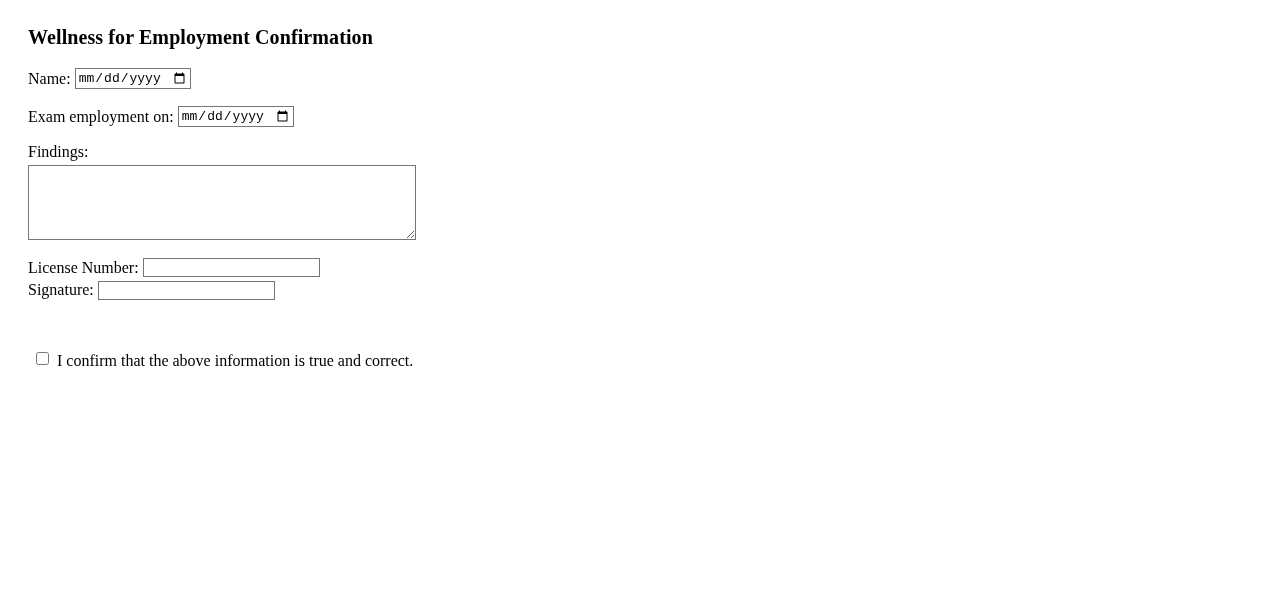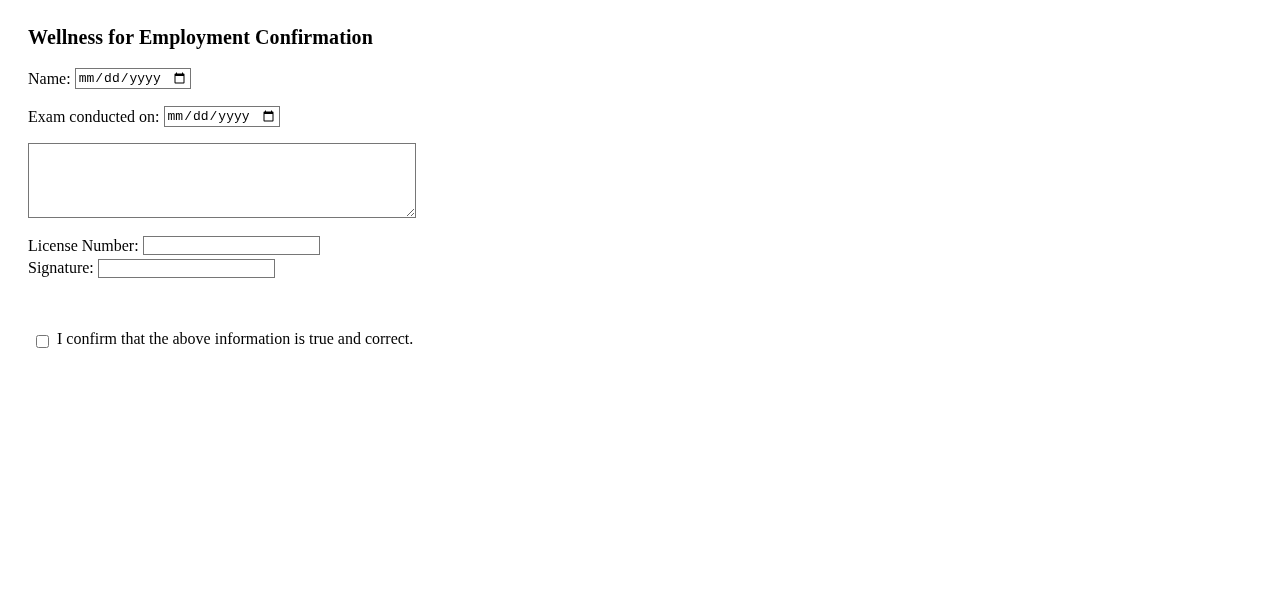--- a/index.html
+++ b/index.html
@@ -82,21 +82,21 @@
   }
   .field-line {
     font-size: 16px;
     margin-bottom: 3px;
     white-space: nowrap;
   }
   .confirm-row {
     margin-top: 52px;
     font-size: 16px;
     display: flex;
-    align-items: flex-end;
+    align-items: flex-start;
   }
   input[type="checkbox"] {
     width: 13px;
     height: 13px;
     margin: 0 8px 0 8px;
     vertical-align: middle;
   }
   .inline-text { vertical-align: middle; }
 </style>
 </head>
@@ -106,25 +106,26 @@
 
   <h1 class="form-title">Wellness for Employment Confirmation</h1>
 
   <div class="row">
     <span class="inline-text">Name:</span>
     <input class="date-1" type="date" style="">
   </div>
 
 
   <div class="row">
-    <span class="inline-text">Exam conducted on:</span>
+    <span class="inline-text">Exam employment on:</span>
     <input class="date-2" type="date" style="">
   </div>
 
   <div>
+    <div class="findings-label">Findings:</div>
     <textarea style=""></textarea>
   </div>
 
   <div class="provider-block">
 
 
     <div class="field-line">
       <span class="inline-text">License Number:</span>
       <input class="w-license" type="text" style="">
     </div>

